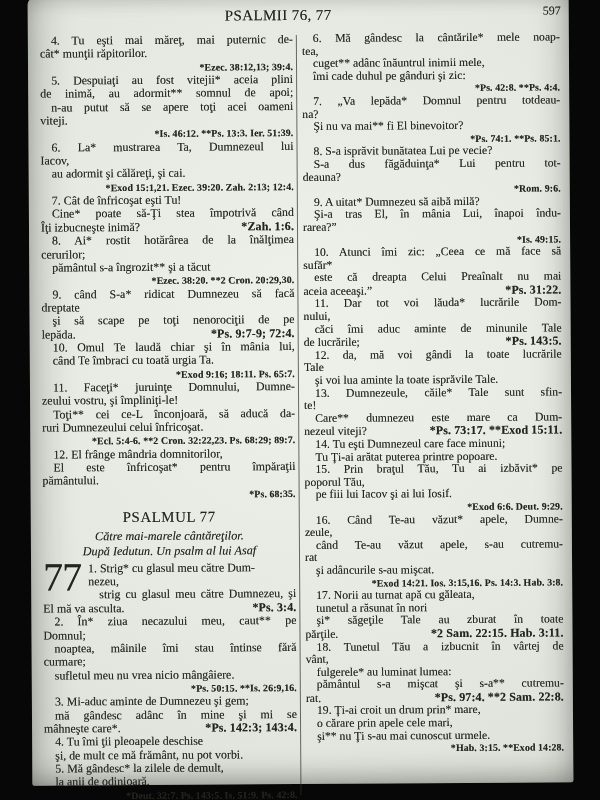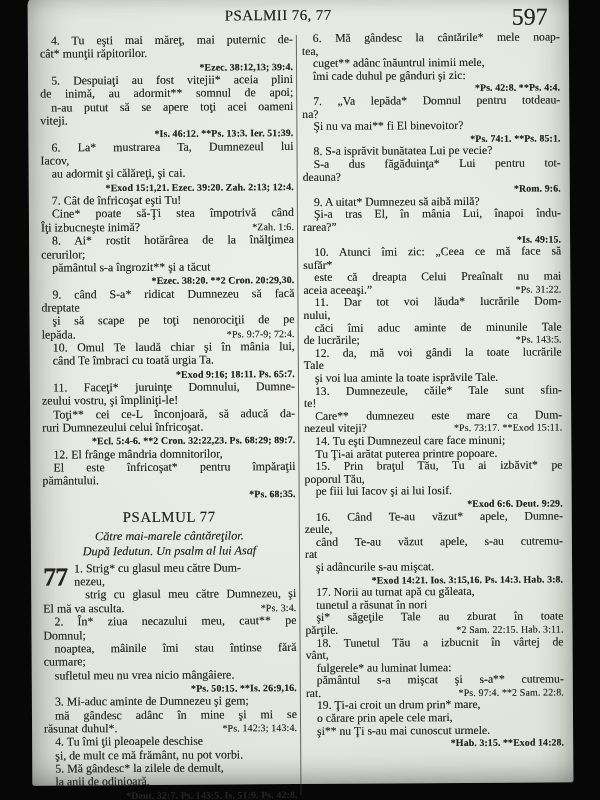--- a/index.html
+++ b/index.html
@@ -21,41 +21,41 @@
     color:#24241f;
   }
   .inner{padding:9px 8px 0 12px;}
   .running-head{position:relative;height:24px;margin-bottom:4px;}
   .head-title{
     position:absolute;left:0;right:44px;text-align:center;
     font-size:15px;letter-spacing:.4px;top:2px;
     text-shadow:0 0 .4px rgba(40,40,35,.55);
   }
   .page-number{
-    position:absolute;right:13px;top:0;font-size:24px;
+    position:absolute;right:0;top:0;font-size:12px;
     text-shadow:0 0 .4px rgba(40,40,35,.55);
   }
   .cols{display:flex;align-items:stretch;}
   .col{text-shadow:0 0 .4px rgba(40,40,35,.5);}
   .col.left{width:253px;font-size:11.9px;line-height:13.35px;}
   .col.right{width:258px;font-size:11.7px;line-height:12.6px;}
   .divider{width:1px;background:rgba(45,45,40,.7);margin:2px 5px 6px 3px;}
   .line{white-space:nowrap;}
   .line.v{text-indent:11px;}
   .line.j{white-space:normal;text-align:justify;text-align-last:justify;}
   .line.wr{display:flex;justify-content:space-between;align-items:baseline;white-space:nowrap;}
   .refline{text-align:right;font-size:9.9px;font-weight:bold;letter-spacing:.1px;}
-  .ref-inline{font-size:10px;font-weight:normal;letter-spacing:.1px;}
+  .ref-inline{font-size:12px;font-weight:bold;letter-spacing:.1px;}
   .psalm-heading{text-align:center;font-size:14.8px;letter-spacing:.6px;margin:10px 0 5px;}
   .psalm-subtitle{text-align:center;font-style:italic;font-size:12.2px;line-height:14.2px;}
   .psalm-subtitle.first{margin-top:3px;}
   .drop-block{margin-top:4px;overflow:visible;}
   .drop-num{
-    float:left;font-size:26px;line-height:26px;height:26px;
-    font-weight:bold;letter-spacing:-1px;margin:2px 7px 0 0;
+    float:left;font-size:40px;line-height:26px;height:26px;
+    font-weight:normal;letter-spacing:-1px;margin:2px 7px 0 0;
   }
 </style>
 </head>
 <body>
 
 <div class="paper">
   <div class="inner">
     <div class="running-head">
       <div class="head-title">PSALMII 76, 77</div>
       <div class="page-number">597</div>
@@ -118,21 +118,21 @@
           </div>
           <div class="line v j">2. În* ziua necazului meu, caut** pe</div>
           <div class="line">Domnul;</div>
           <div class="line v j">noaptea, mâinile îmi stau întinse fără</div>
           <div class="line">curmare;</div>
           <div class="line v">sufletul meu nu vrea nicio mângâiere.</div>
           <div class="refline">*Ps. 50:15. **Is. 26:9,16.</div>
           <div class="line v">3. Mi-aduc aminte de Dumnezeu şi gem;</div>
           <div class="line v j">mă gândesc adânc în mine şi mi se</div>
           <div class="line wr">
-            <span>răsunat duhul*.</span>
+            <span>mâhneşte care*.</span>
             <span class="ref-inline">*Ps. 142:3; 143:4.</span>
           </div>
           <div class="line v">4. Tu îmi ţii pleoapele deschise</div>
           <div class="line v">şi, de mult ce mă frământ, nu pot vorbi.</div>
           <div class="line v">5. Mă gândesc* la zilele de demult,</div>
           <div class="line v">la anii de odinioară.</div>
           <div class="refline">*Deut. 32:7. Ps. 143:5. Is. 51:9. Ps. 42:8.</div>
         </div>
       <div class="divider"></div>
       <div class="col right">

